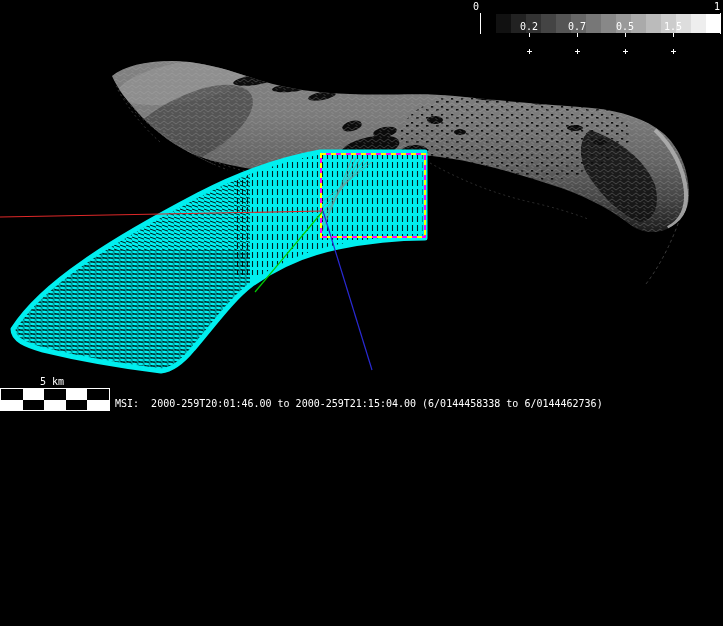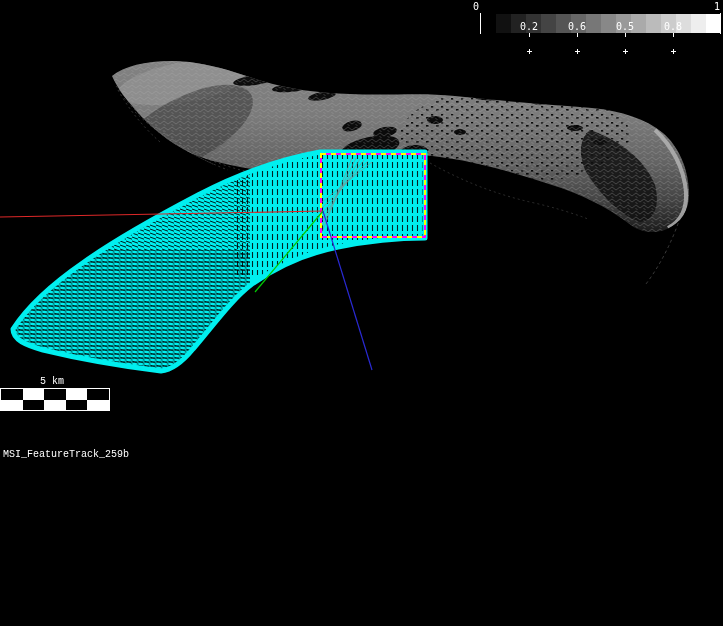--- a/index.html
+++ b/index.html
@@ -1,19 +1,19 @@
 <!DOCTYPE html>
 <html><head>
 <meta charset="utf-8">
 <style>
   html,body{margin:0;padding:0;background:#000;}
   #screen{position:relative;width:723px;height:626px;background:#000;overflow:hidden;
           font-family:"DejaVu Sans Mono","Liberation Mono",monospace;color:#fff;}
   #scene{position:absolute;left:0;top:0;}
-  .txt{position:absolute;font-size:10px;line-height:13px;white-space:pre;color:#fff;font-family:Liberation Mono, monospace;}
+  .txt{position:absolute;font-size:10px;line-height:13px;white-space:pre;color:#fff;}
   
   #colorbar{position:absolute;left:481px;top:13px;width:240px;height:60px;}
   #cb-steps{position:absolute;left:0;top:1px;width:240px;height:19px;display:flex;}
   .cb-step{flex:1 1 auto;height:100%;}
   .cb-endtick{position:absolute;top:0;width:1px;height:21px;background:#fff;}
   .cb-tick{position:absolute;top:20px;width:1px;height:4px;background:#fff;}
   .cb-lab{position:absolute;top:8px;width:22px;margin-left:-11px;text-align:center;
           font-size:10px;color:#fff;}
   .cb-plus-h{position:absolute;top:38px;width:5px;height:1px;margin-left:-2px;background:#fff;}
   .cb-plus-v{position:absolute;top:36px;width:1px;height:5px;background:#fff;}
@@ -175,46 +175,46 @@
         <div class="cb-step" style="background: rgb(221, 221, 221);"></div>
         <div class="cb-step" style="background: rgb(238, 238, 238);"></div>
         <div class="cb-step" style="background: rgb(255, 255, 255);"></div>
       </div>
     <div id="cb-ticks">
         <div class="cb-tick" style="left: 48px;"></div>
         <div class="cb-lab" style="left: 48px;">0.2</div>
         <div class="cb-plus-h" style="left: 48px;"></div>
         <div class="cb-plus-v" style="left: 48px;"></div>
         <div class="cb-tick" style="left: 96px;"></div>
-        <div class="cb-lab" style="left: 96px;">0.6</div>
+        <div class="cb-lab" style="left: 96px;">0.7</div>
         <div class="cb-plus-h" style="left: 96px;"></div>
         <div class="cb-plus-v" style="left: 96px;"></div>
         <div class="cb-tick" style="left: 144px;"></div>
         <div class="cb-lab" style="left: 144px;">0.5</div>
         <div class="cb-plus-h" style="left: 144px;"></div>
         <div class="cb-plus-v" style="left: 144px;"></div>
         <div class="cb-tick" style="left: 192px;"></div>
-        <div class="cb-lab" style="left: 192px;">0.8</div>
+        <div class="cb-lab" style="left: 192px;">1.5</div>
         <div class="cb-plus-h" style="left: 192px;"></div>
         <div class="cb-plus-v" style="left: 192px;"></div>
       </div>
   </div>
 
   <div class="txt" style="left:40px;top:375px">5 km</div>
   <div id="scalebar">
       <div class="sb-cell" style="background: rgb(0, 0, 0);"></div>
       <div class="sb-cell" style="background: rgb(255, 255, 255);"></div>
       <div class="sb-cell" style="background: rgb(0, 0, 0);"></div>
       <div class="sb-cell" style="background: rgb(255, 255, 255);"></div>
       <div class="sb-cell" style="background: rgb(0, 0, 0);"></div>
       <div class="sb-cell" style="background: rgb(255, 255, 255);"></div>
       <div class="sb-cell" style="background: rgb(0, 0, 0);"></div>
       <div class="sb-cell" style="background: rgb(255, 255, 255);"></div>
       <div class="sb-cell" style="background: rgb(0, 0, 0);"></div>
       <div class="sb-cell" style="background: rgb(255, 255, 255);"></div>
     </div>
 
+  <div class="txt" style="left:115px;top:397px">MSI:  2000-259T20:01:46.00 to 2000-259T21:15:04.00 (6/0144458338 to 6/0144462736)</div>
 
   <div class="txt" style="left:3px;top:420px;line-height:14px">
-    <div>MSI_FeatureTrack_259b</div>
   </div>
 
 </div>
 
 </body></html>

